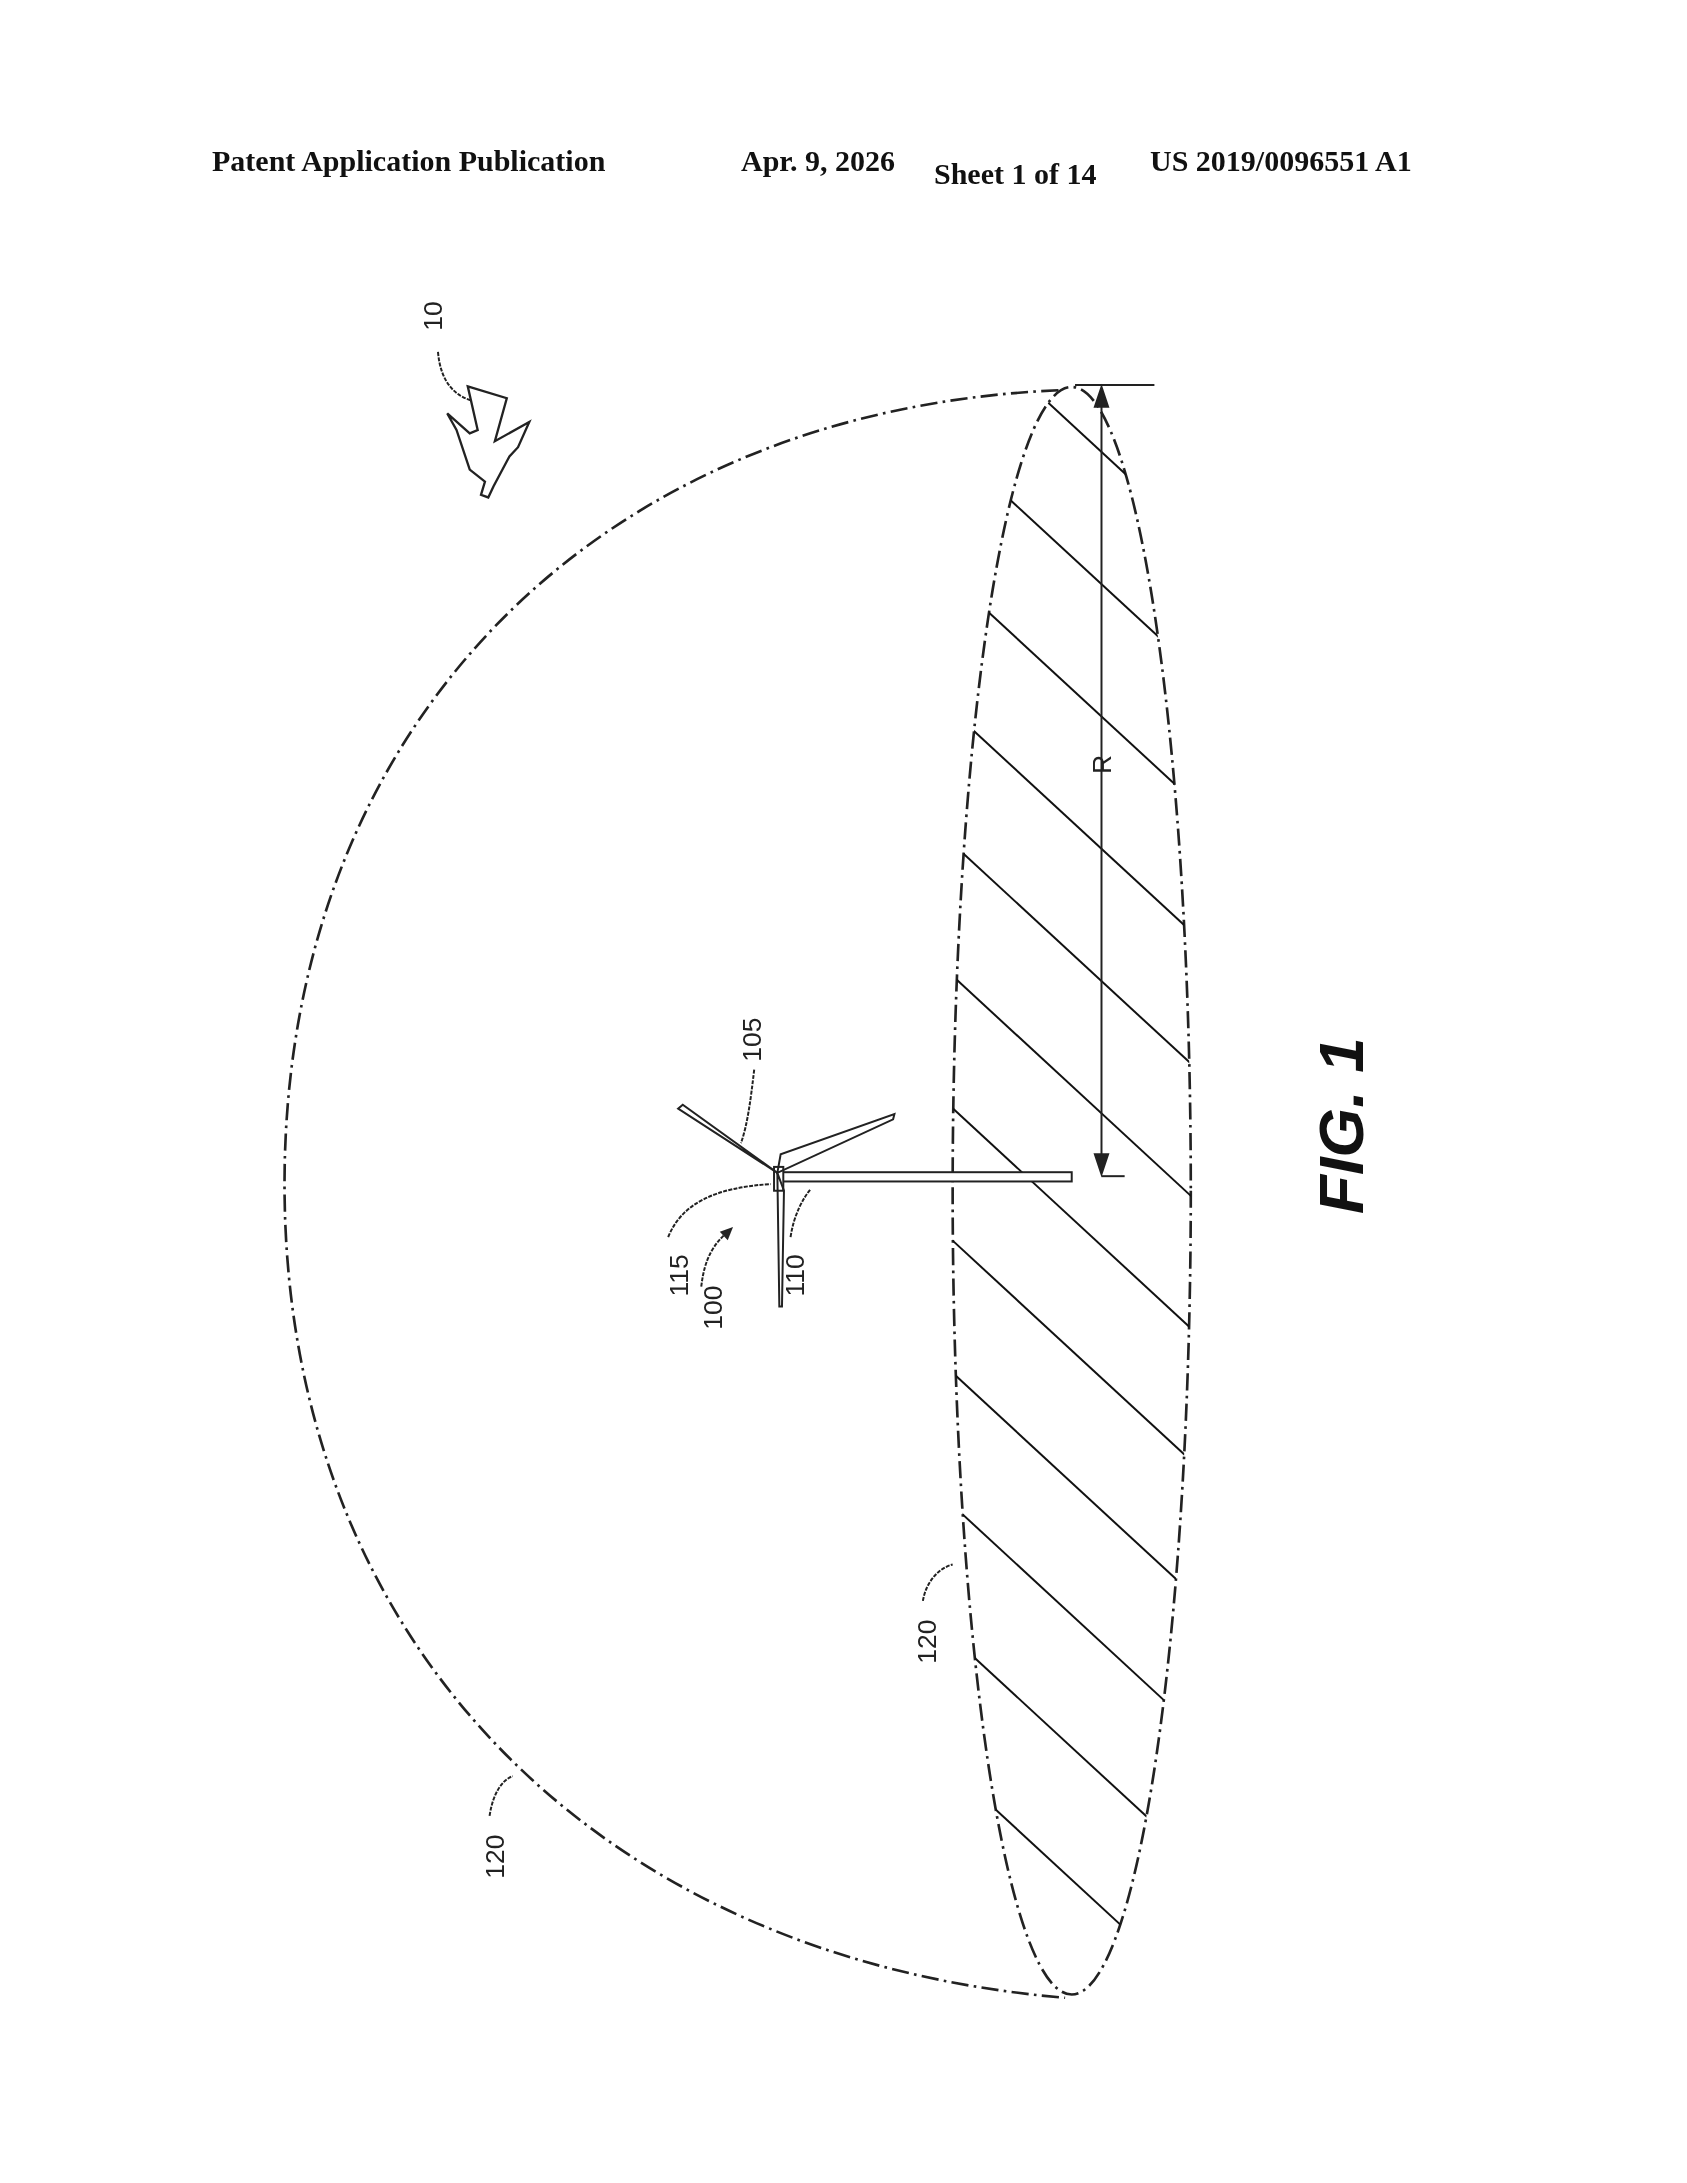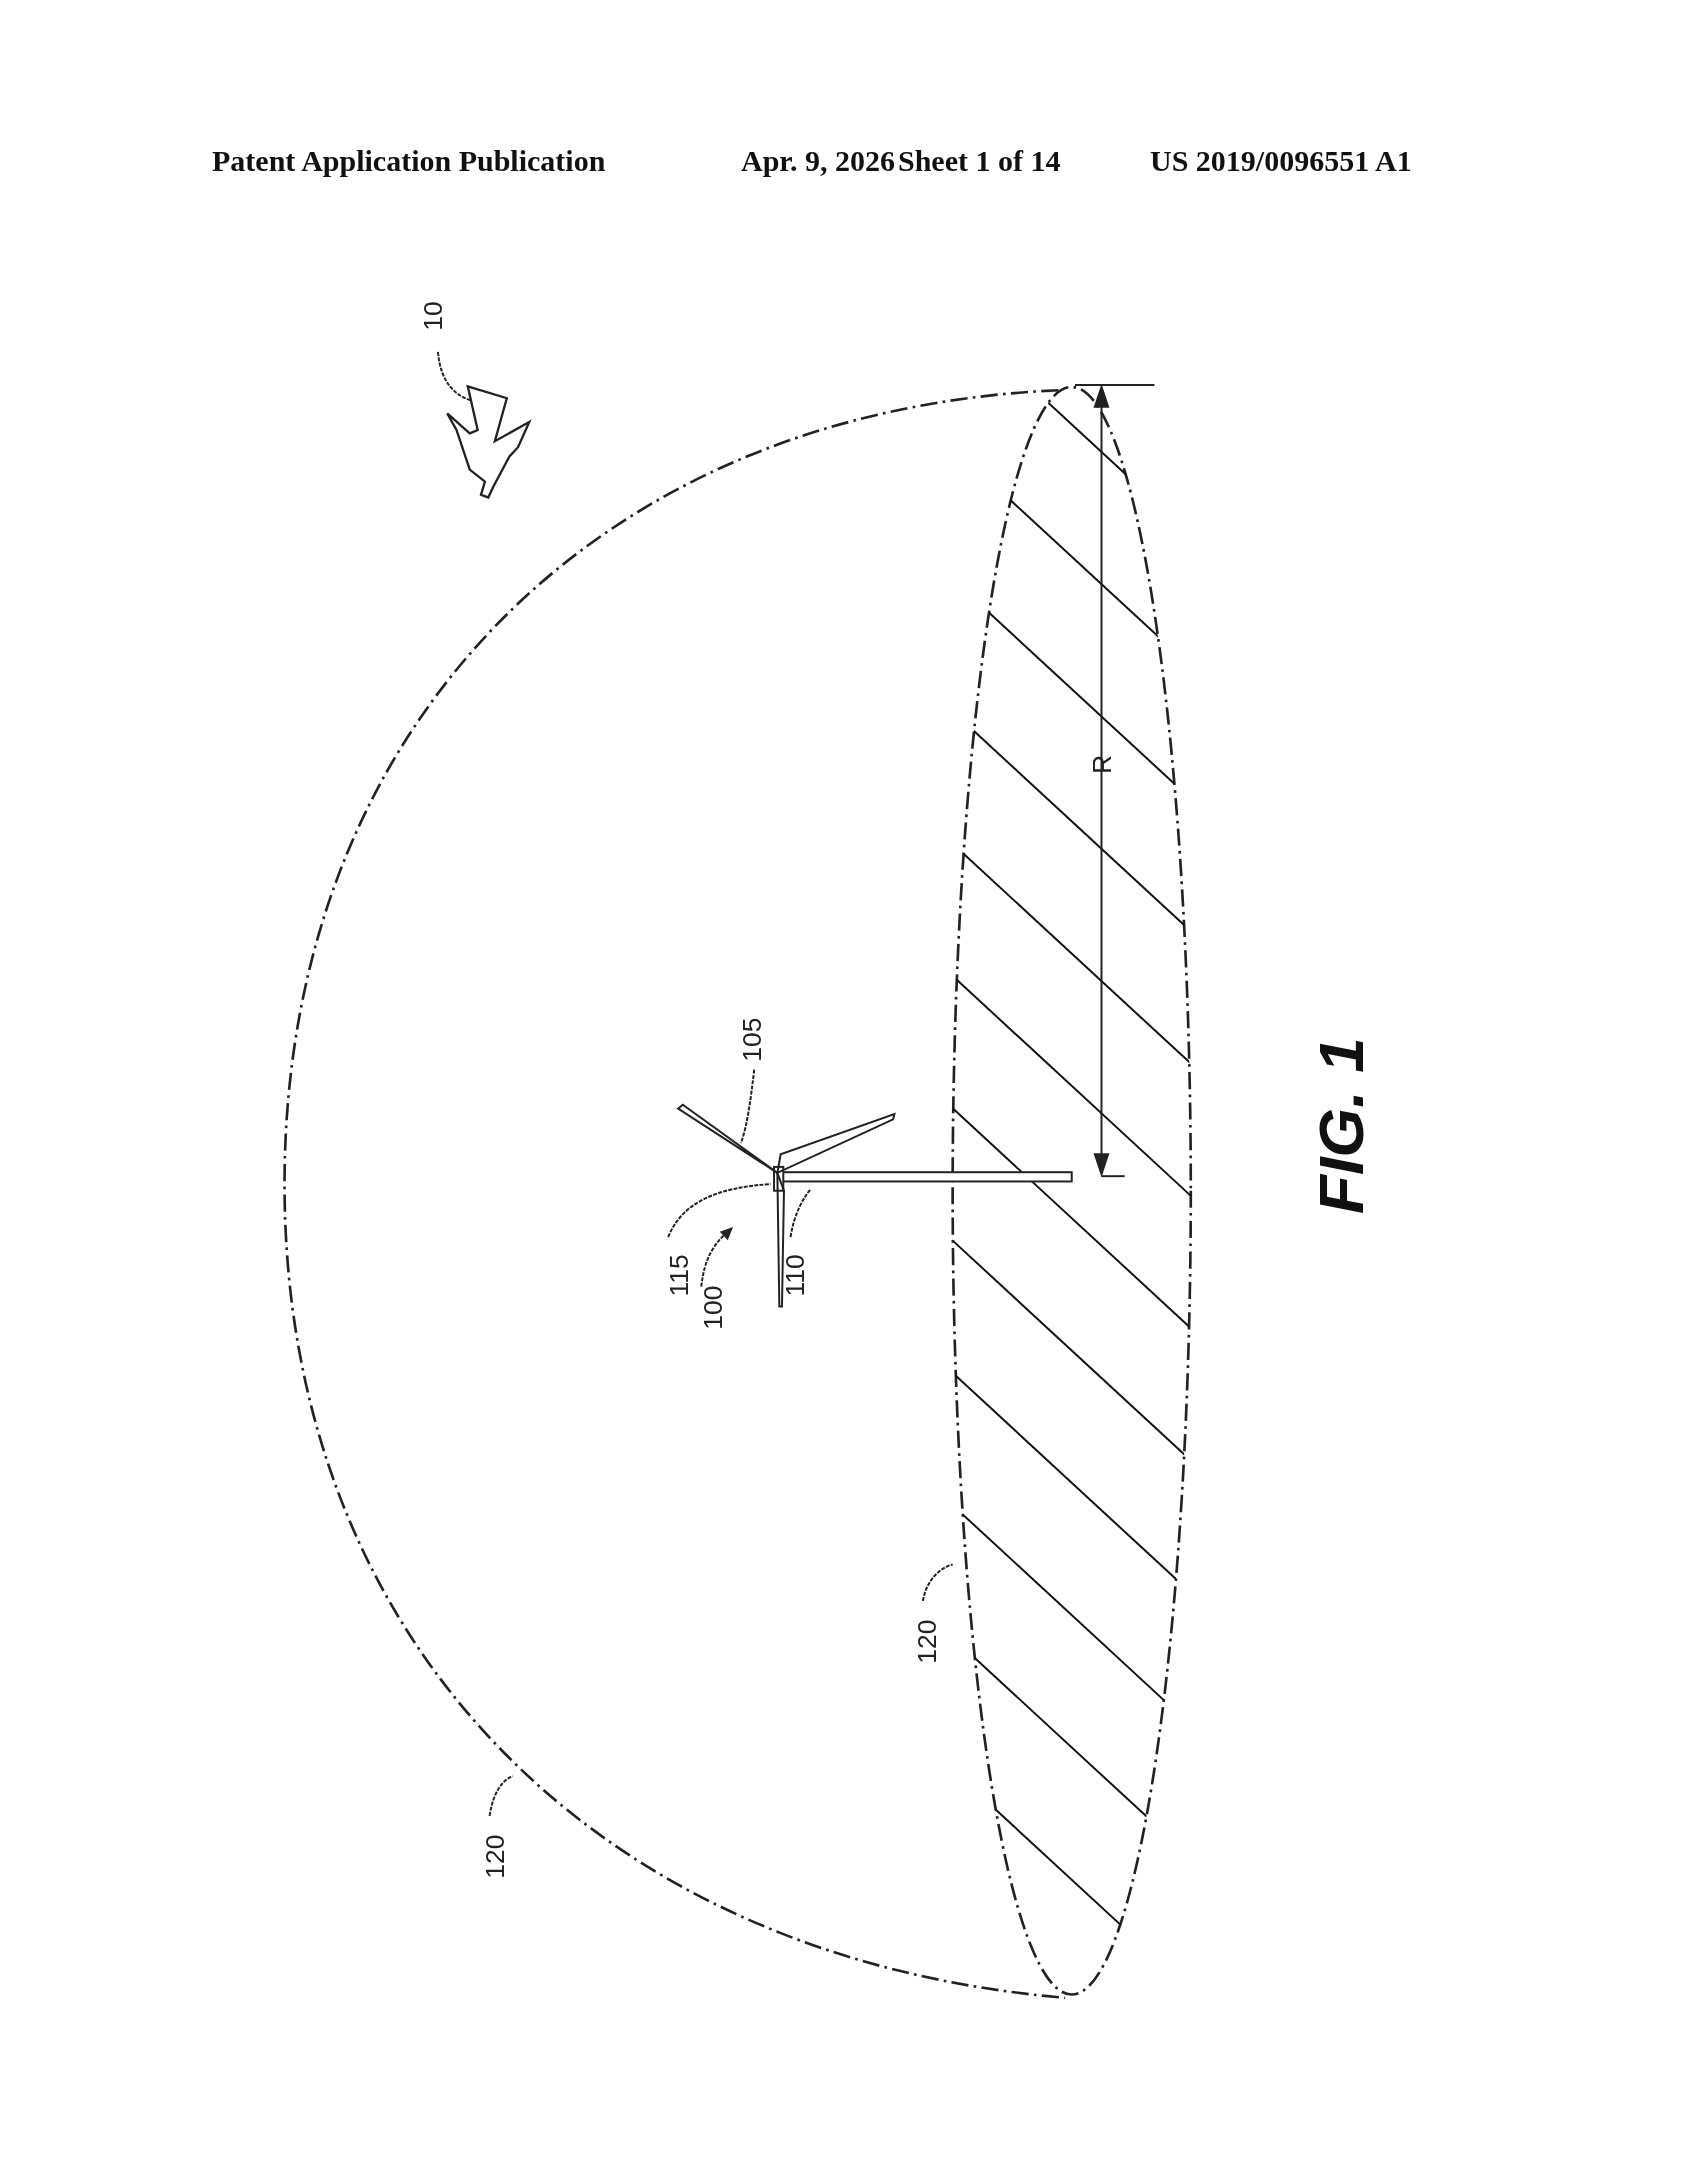--- a/index.html
+++ b/index.html
@@ -5,21 +5,21 @@
   html, body { margin: 0; padding: 0; background: #ffffff; }
   body { width: 1687px; height: 2183px; position: relative; overflow: hidden; }
   .header {
     position: absolute; top: 144px; left: 0; width: 1675px; height: 40px;
     font-family: "Liberation Serif", "DejaVu Serif", serif;
     font-weight: bold; font-size: 30px; color: #111;
   }
   .header span { position: absolute; top: 0; white-space: nowrap; }
   #h-title { left: 212px; }
   #h-date { left: 741px; }
-  #h-sheet { left: 898px; }
+  #h-sheet { left: 934px; margin-top: 13px; }
   #h-num { left: 1150px; }
   svg.drawing { position: absolute; left: 0; top: 0; }
   .ref { font-family: "Liberation Sans", "DejaVu Sans", sans-serif; font-size: 40px; fill: #222; }
   .fig { font-family: "Liberation Sans", "DejaVu Sans", sans-serif; font-size: 96px; font-weight: bold; font-style: italic; fill: #111; }
 </style>
 </head>
 <body>
 
 <div class="header">
   <span id="h-title">Patent Application Publication</span>

